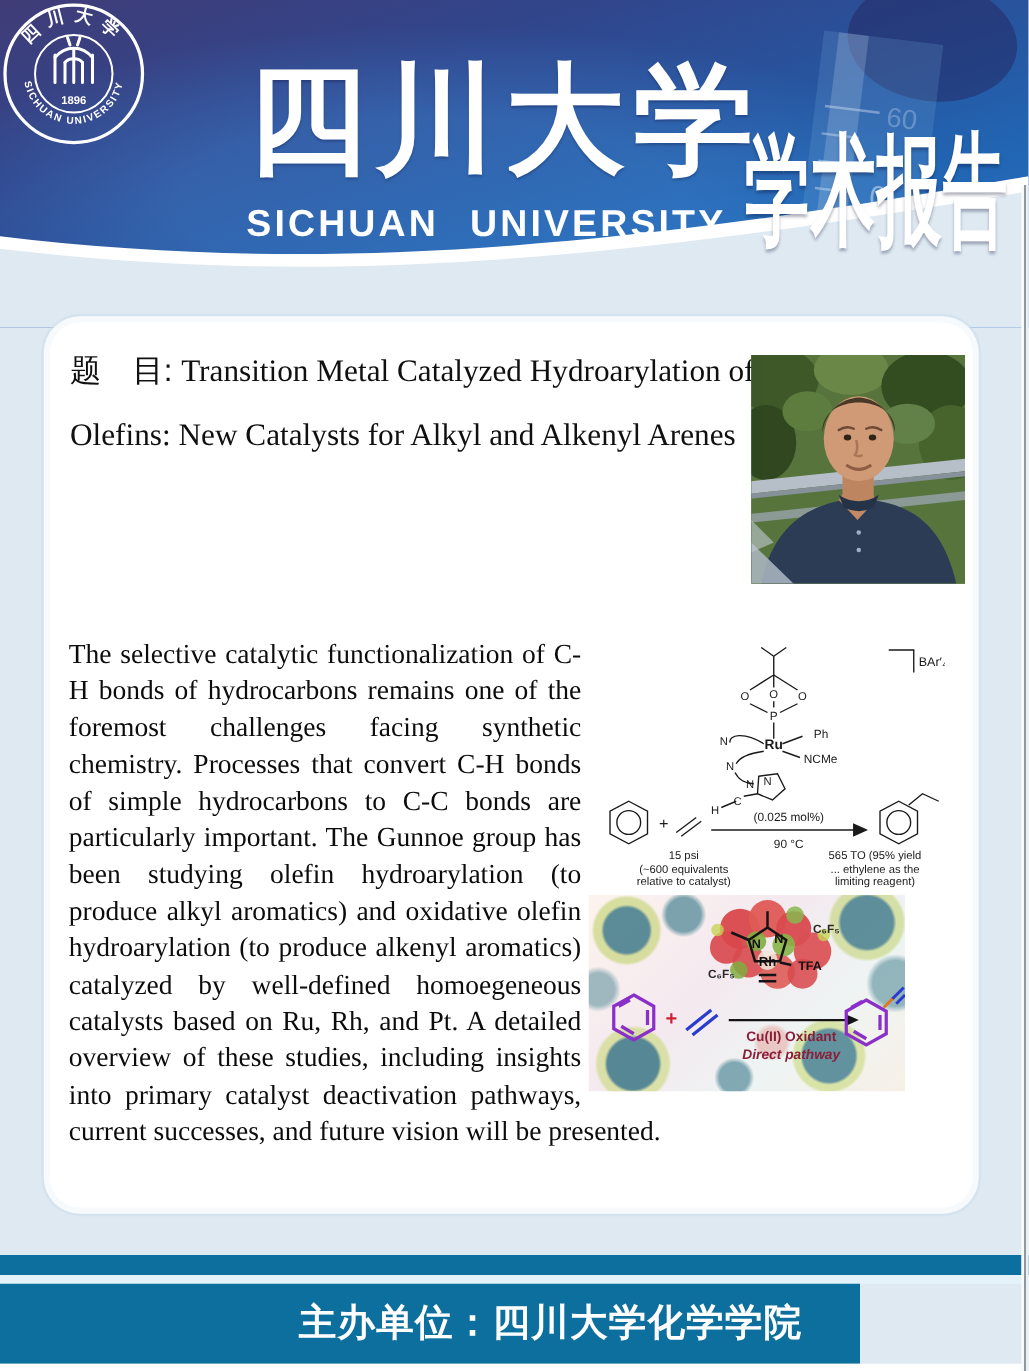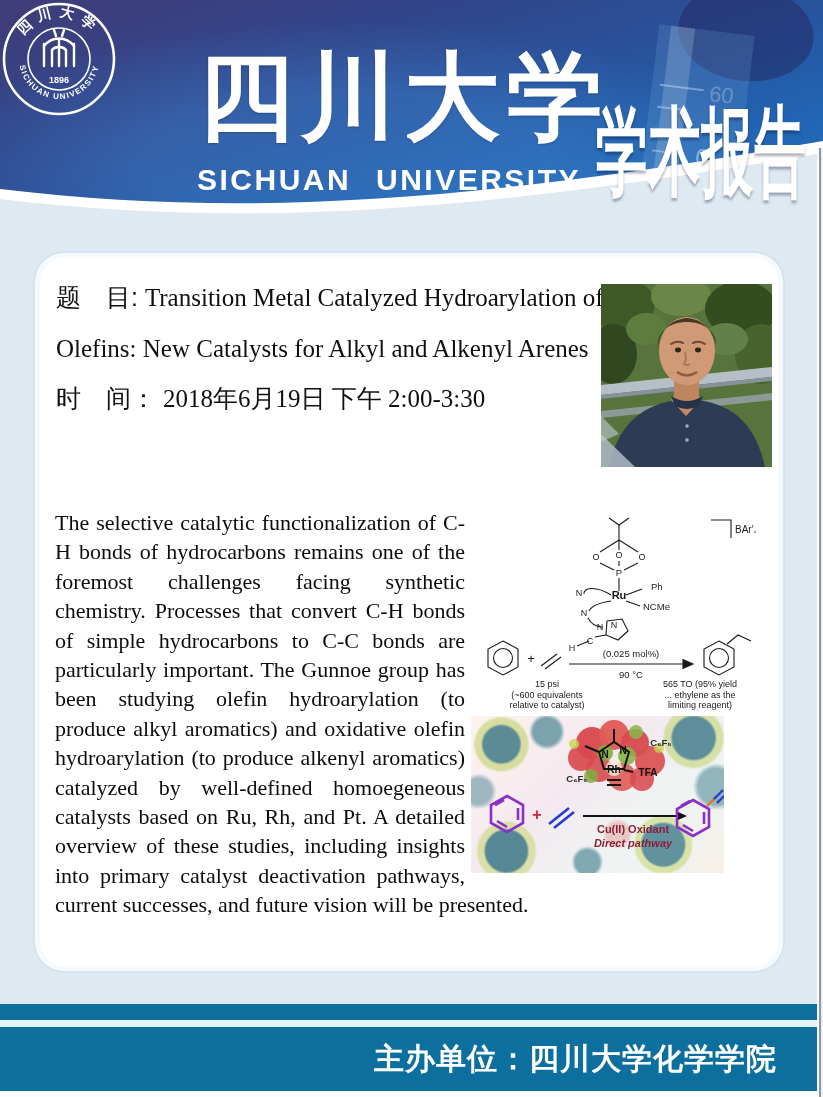--- a/index.html
+++ b/index.html
@@ -54,21 +54,21 @@
       radial-gradient(circle at 46% 93%, rgba(70,130,145,.65) 0 6%, transparent 8%),
       radial-gradient(circle at 97% 45%, rgba(70,130,145,.55) 0 7%, transparent 9%),
       radial-gradient(circle at 3% 48%, rgba(70,130,145,.5) 0 5%, transparent 7%),
       radial-gradient(circle at 58% 75%, rgba(220,120,110,.35) 0 6%, transparent 8%),
       linear-gradient(135deg,#fdf3ee 0%,#f4e9ef 40%,#eef4f3 70%,#f7f0e7 100%);}
   .artwork svg{position:absolute;left:0;top:0;}
 
   
   .stripe-a{position:absolute;left:0;top:1004px;width:823px;height:16px;background:#0c6f9d;}
   .stripe-b{position:absolute;left:0;top:1020px;width:823px;height:7px;background:#e4f2fa;}
-  .footer-bar{position:absolute;left:0;top:1027px;width:823px;height:64px;background:#0c6f9d;}
+  .footer-bar{position:absolute;left:0;top:1027px;width:688px;height:64px;background:#0c6f9d;}
   .footer-text{position:absolute;right:46px;top:0;height:64px;line-height:64px;color:#ffffff;
     font-size:30px;font-weight:700;letter-spacing:1px;}
   .bottom-strip{position:absolute;left:0;top:1091px;width:823px;height:6px;background:#ffffff;}
 
   
   .edge-strip{position:absolute;right:0;top:148px;bottom:0;width:6px;z-index:60;
     background:linear-gradient(to right,#f7fafc 0 2px,#8f989e 2px 4px,#edf1f3 4px 6px);}
 
   svg text{font-family:"Liberation Sans",sans-serif;}
   .chemtxt{fill:#1a1a1a;}
@@ -130,24 +130,20 @@
     <div class="en-univ">SICHUAN  UNIVERSITY</div>
     <div class="banner-title">学术报告</div>
   </div>
 
   <div class="card">
 
     <div class="info">
       <div class="field f-title">
         <span class="flabel">题　目:</span>
         <span class="fvalue">Transition Metal Catalyzed Hydroarylation of Olefins: New Catalysts for Alkyl and Alkenyl Arenes</span>
-      </div>
-      <div class="field f-one">
-        <span class="flabel">时　间：</span>
-        <span class="fvalue">2018年6月19日 下午 2:00-3:30</span>
       </div>
     </div>
 
     <div class="photo">
       <svg width="171" height="183" viewBox="0 0 171 183">
         <rect width="171" height="183" fill="#56743c"></rect>
         <g opacity="0.9">
           <ellipse cx="20" cy="20" rx="34" ry="26" fill="#3c5526"></ellipse>
           <ellipse cx="80" cy="12" rx="30" ry="20" fill="#6d8a4a"></ellipse>
           <ellipse cx="140" cy="25" rx="36" ry="28" fill="#31491e"></ellipse>

